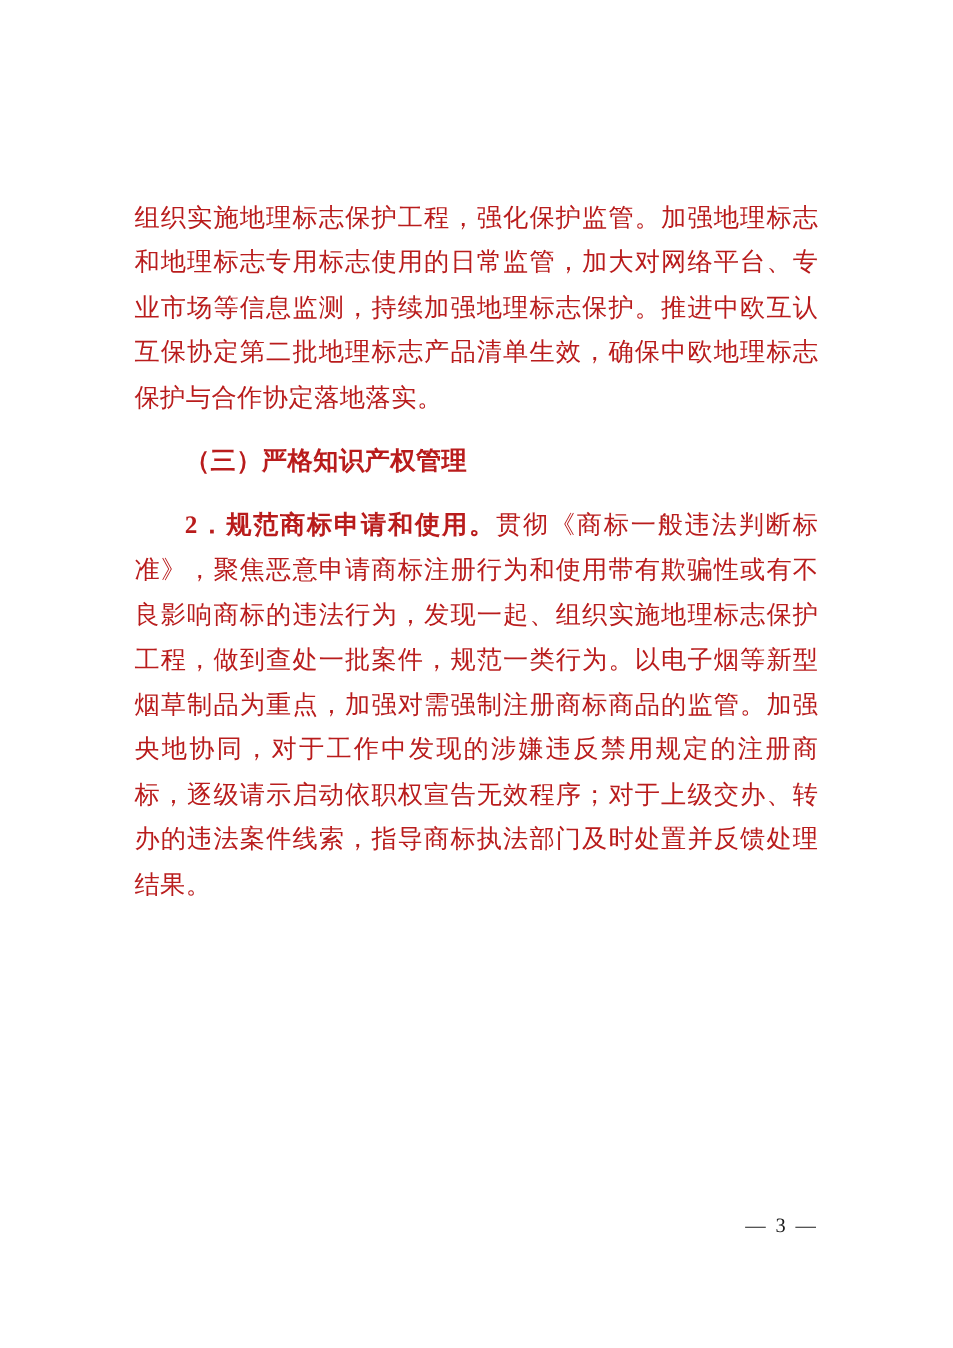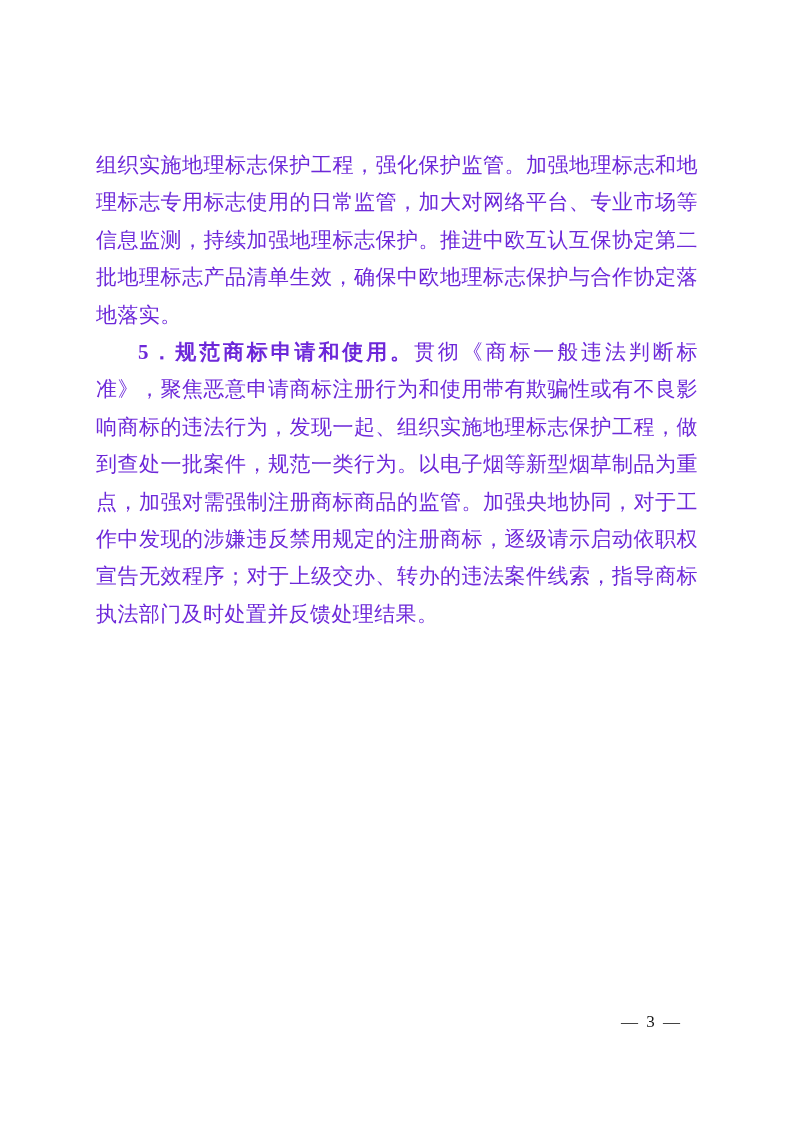--- a/index.html
+++ b/index.html
@@ -11,25 +11,25 @@
     overflow: hidden;
     font-family: "Liberation Serif", "DejaVu Serif", serif;
   }
   .content {
     position: absolute;
     left: 96px;
     top: 147px;
     width: 602px;
   }
   .para {
-    margin: 0;
+    margin: 16px;
     font-size: 21px;
     line-height: 37.4px;
     letter-spacing: 0.4px;
-    color: #6d28d9;
+    color: #b91c1c;
     text-align: justify;
     text-align-last: left;
     text-justify: inter-ideograph;
   }
   .indent { text-indent: 2em; }
   .heading { font-weight: bold; }
   .lead { font-weight: bold; }
   .footer {
     position: absolute;
     top: 1012px;
@@ -41,21 +41,22 @@
   }
 </style>
 </head>
 <body>
 
 <div class="page">
   <div class="content">
 
     <p class="para">组织实施地理标志保护工程，强化保护监管。加强地理标志和地理标志专用标志使用的日常监管，加大对网络平台、专业市场等信息监测，持续加强地理标志保护。推进中欧互认互保协定第二批地理标志产品清单生效，确保中欧地理标志保护与合作协定落地落实。</p>
 
+    <p class="para indent heading">（三）严格知识产权管理</p>
 
 
-    <p class="para indent"><span class="lead">5．规范商标申请和使用。</span><span>贯彻《商标一般违法判断标准》，聚焦恶意申请商标注册行为和使用带有欺骗性或有不良影响商标的违法行为，发现一起、组织实施地理标志保护工程，做到查处一批案件，规范一类行为。以电子烟等新型烟草制品为重点，加强对需强制注册商标商品的监管。加强央地协同，对于工作中发现的涉嫌违反禁用规定的注册商标，逐级请示启动依职权宣告无效程序；对于上级交办、转办的违法案件线索，指导商标执法部门及时处置并反馈处理结果。</span></p>
+    <p class="para indent"><span class="lead">2．规范商标申请和使用。</span><span>贯彻《商标一般违法判断标准》，聚焦恶意申请商标注册行为和使用带有欺骗性或有不良影响商标的违法行为，发现一起、组织实施地理标志保护工程，做到查处一批案件，规范一类行为。以电子烟等新型烟草制品为重点，加强对需强制注册商标商品的监管。加强央地协同，对于工作中发现的涉嫌违反禁用规定的注册商标，逐级请示启动依职权宣告无效程序；对于上级交办、转办的违法案件线索，指导商标执法部门及时处置并反馈处理结果。</span></p>
 
 
   </div>
 
   <div class="footer">— 3 —</div>
 </div>
 
 </body></html>

